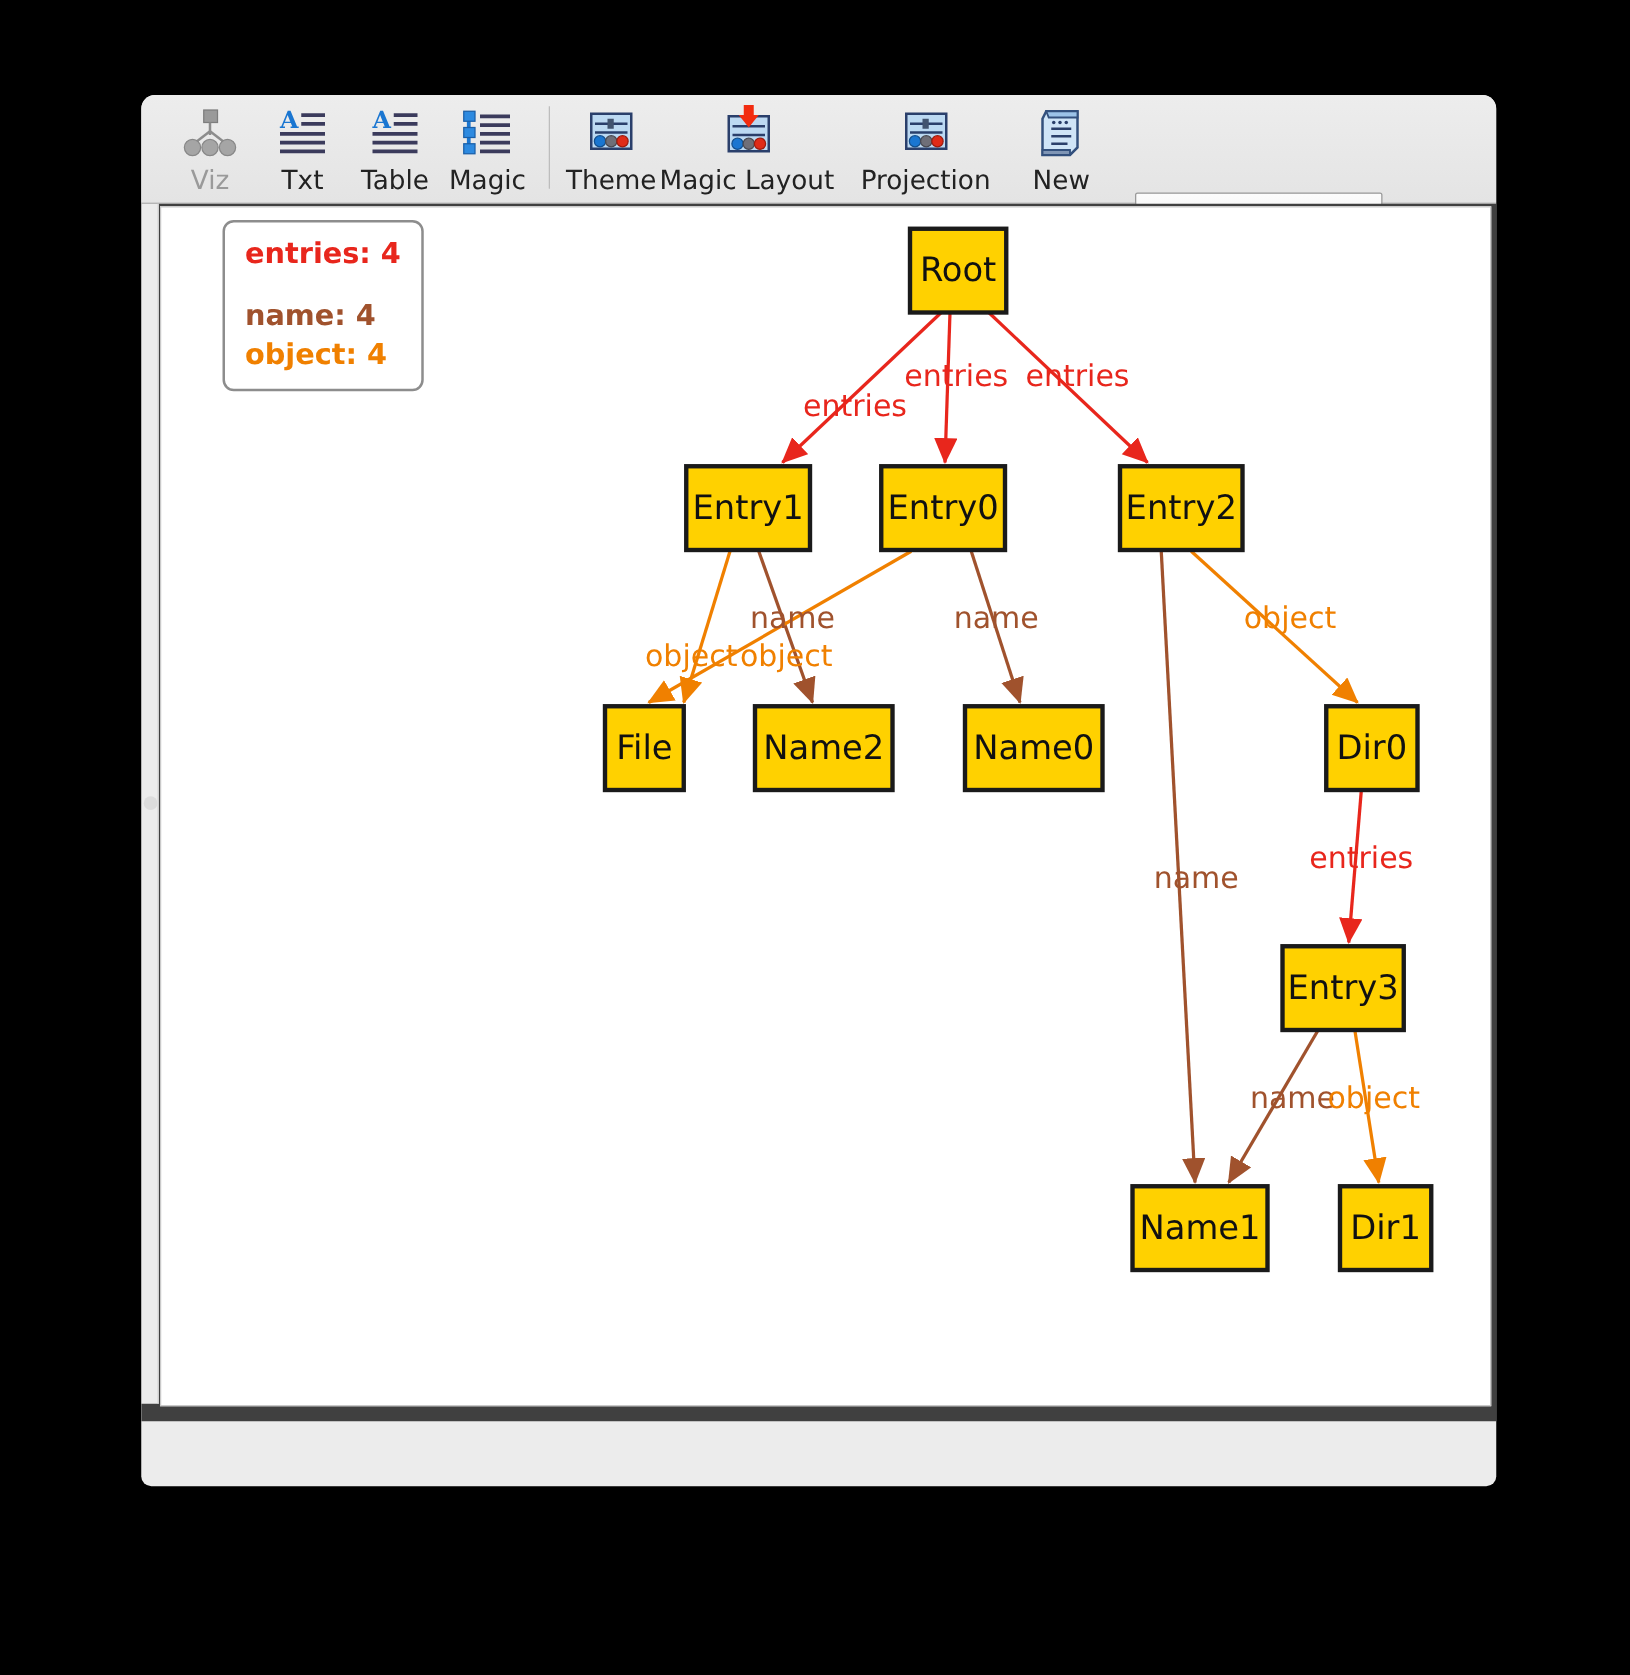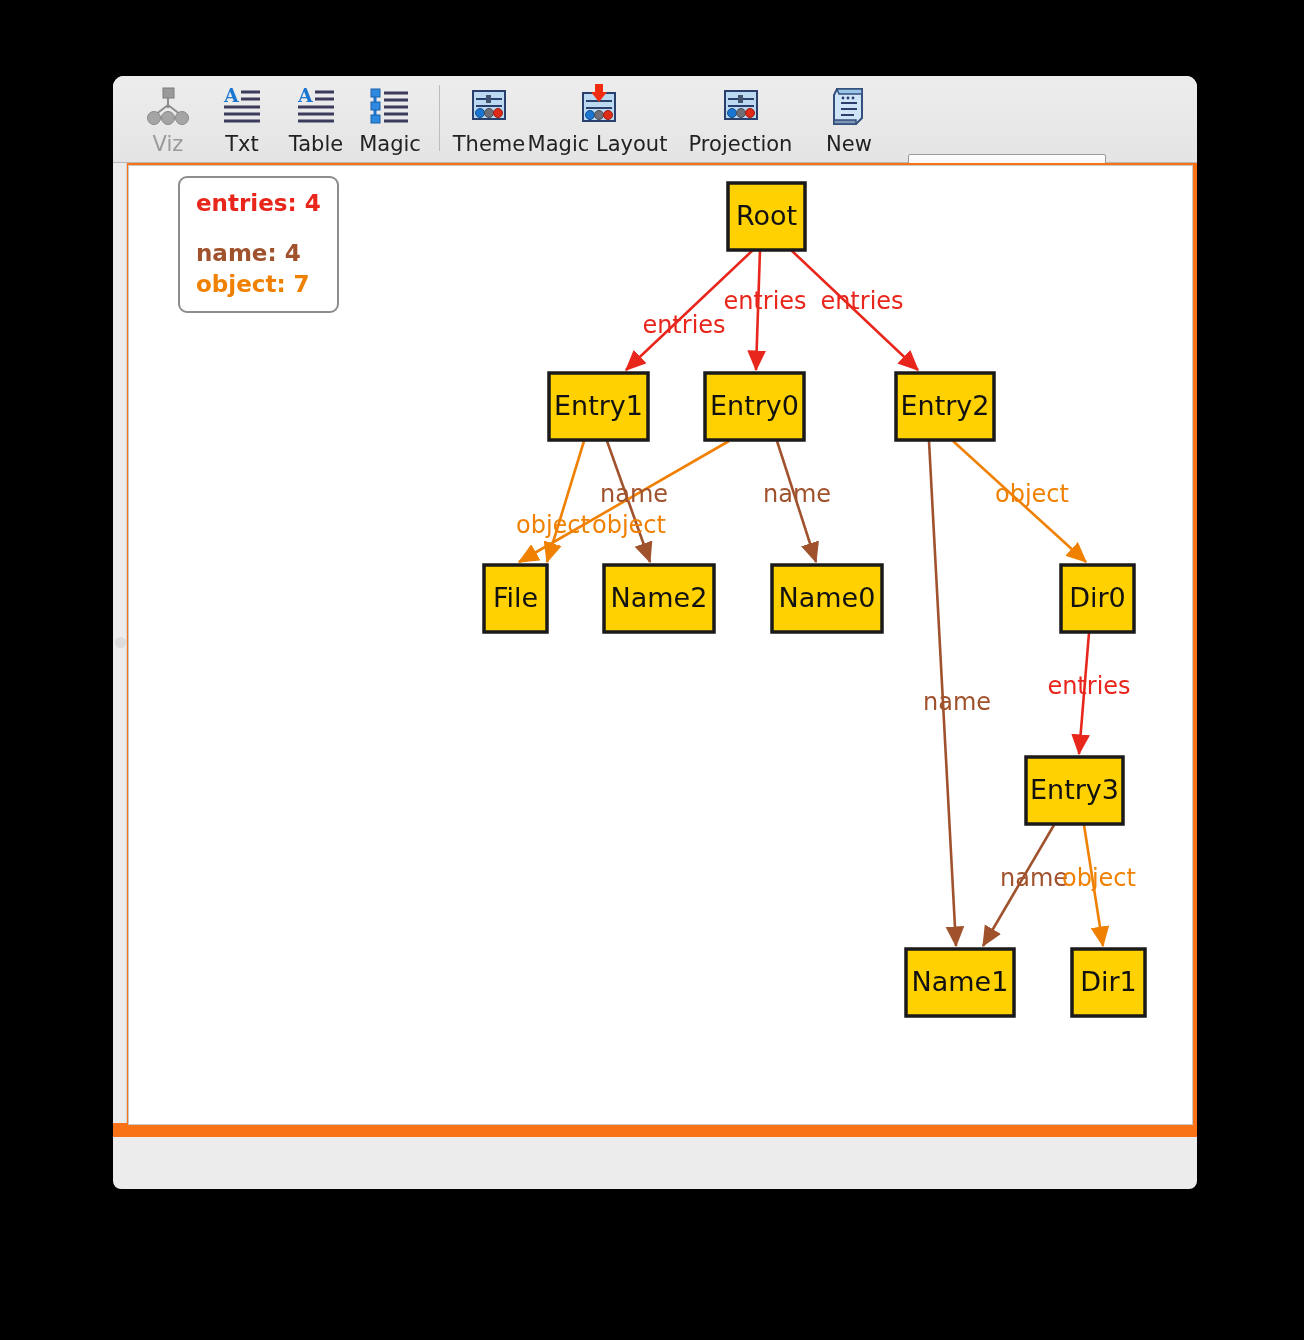--- a/index.html
+++ b/index.html
@@ -103,21 +103,21 @@
     padding: 6px 13px;
     font-size: 21px;
     color: #111;
     white-space: nowrap;
   }
 
   
   #content-wrap {
     position: relative;
     height: calc(100% - 52px - 87px);
-    background: #f97316;
+    background: #404040;
     padding: 8px 8px 14px 8px;
   }
   #divider {
     position: absolute;
     left: 0; top: 0; bottom: 14px;
     width: 14px;
     background: #ececec;
     border-right: 1px solid #d4d4d4;
   }
   #divider-knob {
@@ -326,21 +326,21 @@
   <div id="content-wrap">
     <div id="divider">
       <div id="divider-knob"></div>
     </div>
 
     <div id="canvas">
 
       <div id="legend">
         <div class="legend-row" style="color: rgb(232, 38, 28);">entries: 4</div>
         <div class="legend-row" style="color: rgb(160, 82, 45); margin-top: 20px;">name: 4</div>
-        <div class="legend-row" style="color: rgb(240, 128, 0);">object: 7</div>
+        <div class="legend-row" style="color: rgb(240, 128, 0);">object: 4</div>
       </div>
 
       <svg id="graph-svg" width="1040" height="930" viewBox="0 0 1040 930">
         <defs>
           <marker id="ah-entries" markerWidth="9" markerHeight="9" refX="7.5" refY="3.6" orient="auto" markerUnits="strokeWidth">
             <path d="M0,0 L8,3.6 L0,7.2 z" fill="#e8261c"></path>
           </marker>
           <marker id="ah-name" markerWidth="9" markerHeight="9" refX="7.5" refY="3.6" orient="auto" markerUnits="strokeWidth">
             <path d="M0,0 L8,3.6 L0,7.2 z" fill="#a0522d"></path>
           </marker>

